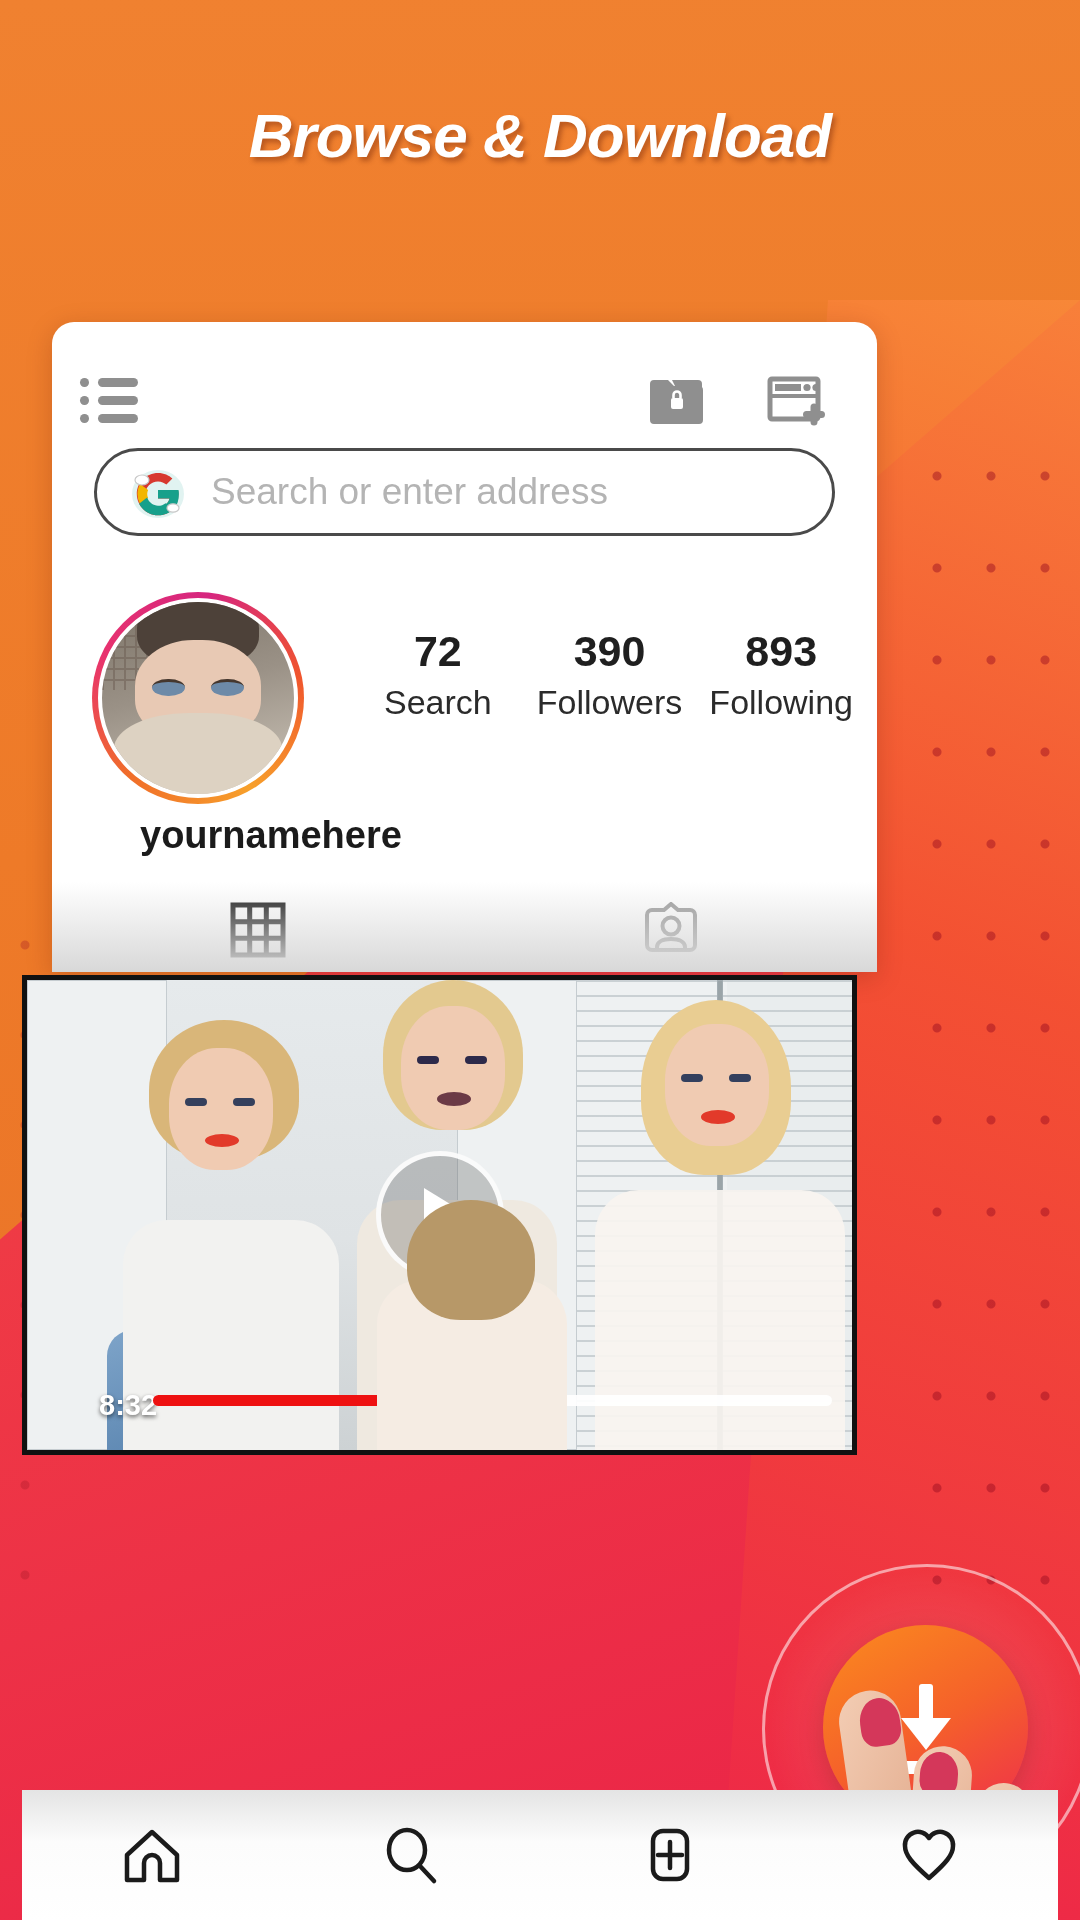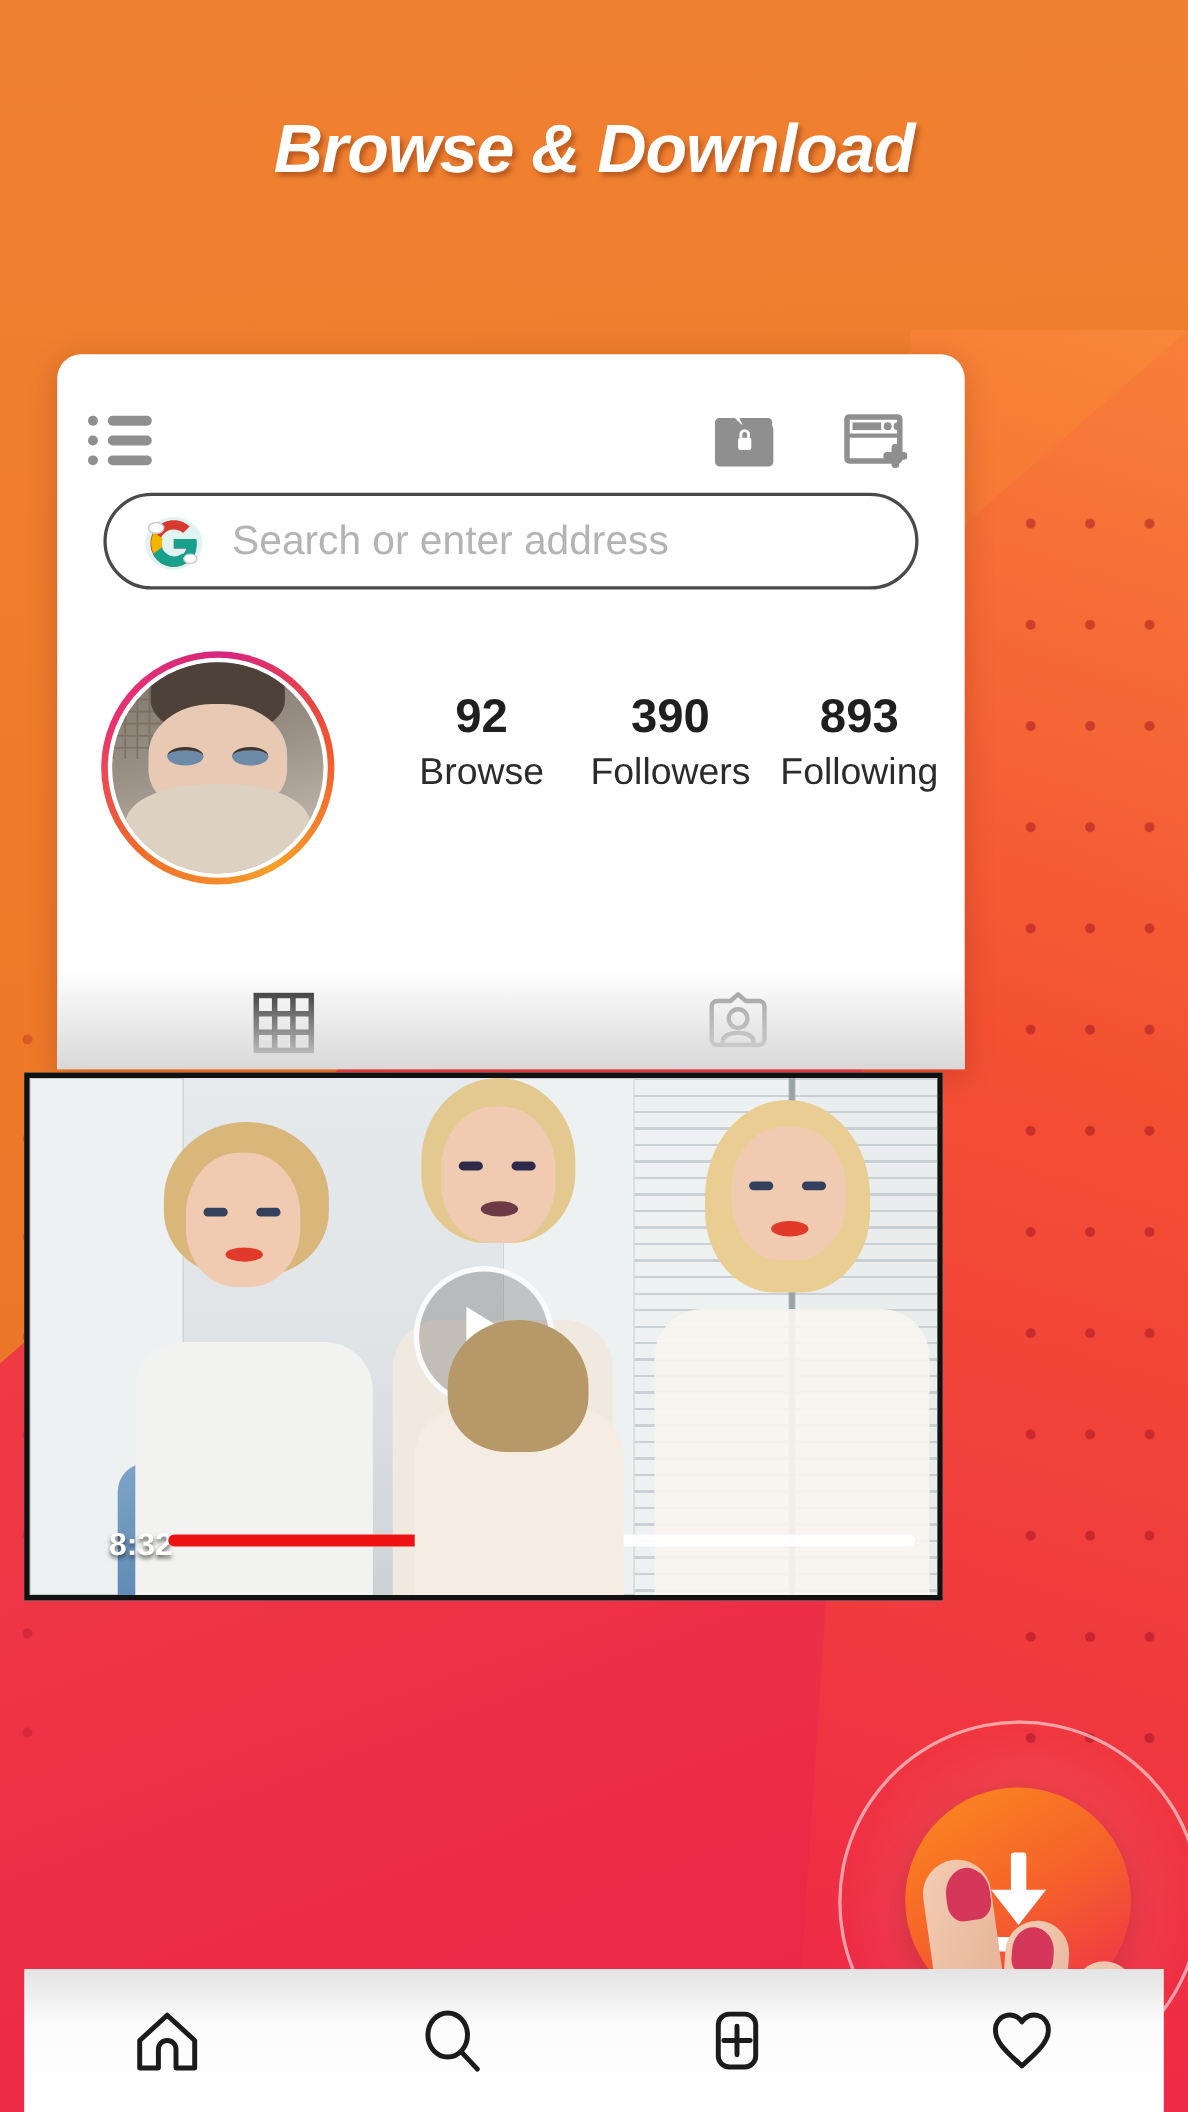--- a/index.html
+++ b/index.html
@@ -305,34 +305,35 @@
         <div class="av-hair"></div>
         <div class="av-face"></div>
         <div class="av-eye l"></div>
         <div class="av-eye r"></div>
         <div class="av-sweater"></div>
       </div>
     </div>
 
     <div class="stats">
       <div class="stat">
-        <div class="stat-num">92</div>
-        <div class="stat-label">Browse</div>
+        <div class="stat-num">72</div>
+        <div class="stat-label">Search</div>
       </div>
       <div class="stat">
         <div class="stat-num">390</div>
         <div class="stat-label">Followers</div>
       </div>
       <div class="stat">
         <div class="stat-num">893</div>
         <div class="stat-label">Following</div>
       </div>
     </div>
   </div>
 
+  <div class="username">yournamehere</div>
 
   <div class="tabrow">
     <div class="tabcell">
       <svg viewBox="0 0 56 56" width="56" height="56">
         <g fill="none" stroke="#1b1b1b" stroke-width="5">
           <rect x="3" y="3" width="50" height="50"></rect>
           <path d="M19.7 3v50M36.3 3v50M3 19.7h50M3 36.3h50"></path>
         </g>
       </svg>
     </div>

